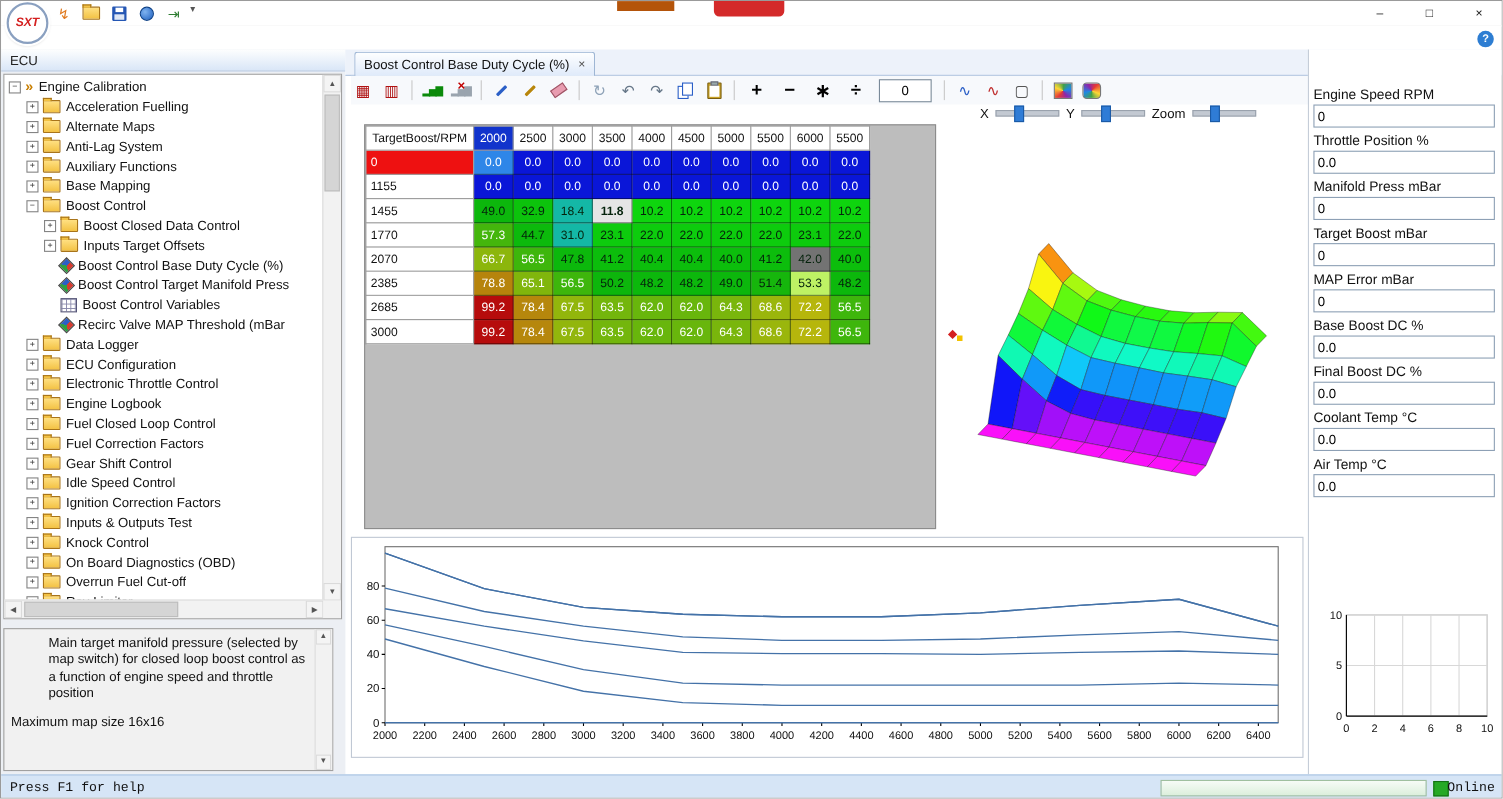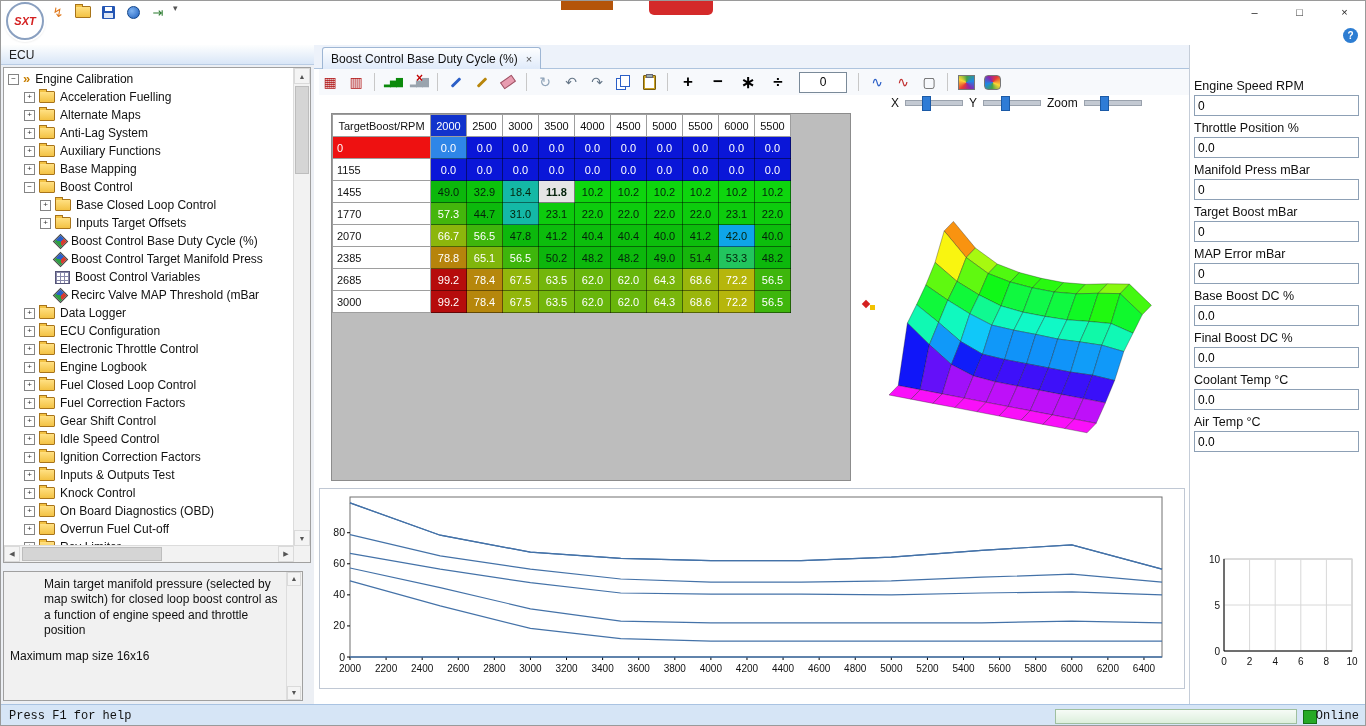--- a/index.html
+++ b/index.html
@@ -188,21 +188,21 @@
             <span class="tlabel">Base Mapping</span>
           </div>
           <div class="trow" title="Boost Control" style="padding-left: 20px;">
             <div class="expander">−</div>
             <div class="t-ico ic-folder"></div>
             <span class="tlabel">Boost Control</span>
           </div>
           <div class="trow" title="Boost Closed Loop Control" style="padding-left: 36px;">
             <div class="expander">+</div>
             <div class="t-ico ic-folder"></div>
-            <span class="tlabel">Base Closed Loop Control</span>
+            <span class="tlabel">Boost Closed Data Control</span>
           </div>
           <div class="trow" title="Boost Target Offsets" style="padding-left: 36px;">
             <div class="expander">+</div>
             <div class="t-ico ic-folder"></div>
             <span class="tlabel">Inputs Target Offsets</span>
           </div>
           <div class="trow" title="Boost Control Base Duty Cycle (%)" style="padding-left: 36px;">
             <div class="exp-spacer"></div>
             <div class="t-ico t-map"></div>
             <span class="tlabel">Boost Control Base Duty Cycle (%)</span>
@@ -483,34 +483,34 @@
           <tr>
             <th class="rowhdr">2070</th>
             <td style="background: rgb(140, 182, 12); color: rgb(255, 255, 255);">66.7</td>
             <td style="background: rgb(62, 182, 12); color: rgb(255, 255, 255);">56.5</td>
             <td style="background: rgb(12, 184, 12); color: rgb(5, 35, 12);">47.8</td>
             <td style="background: rgb(12, 189, 12); color: rgb(5, 35, 12);">41.2</td>
             <td style="background: rgb(12, 190, 12); color: rgb(5, 35, 12);">40.4</td>
             <td style="background: rgb(12, 190, 12); color: rgb(5, 35, 12);">40.4</td>
             <td style="background: rgb(12, 190, 12); color: rgb(5, 35, 12);">40.0</td>
             <td style="background: rgb(12, 189, 12); color: rgb(5, 35, 12);">41.2</td>
-            <td style="background: #0ea5e9; color: rgb(5, 35, 12);">42.0</td>
+            <td style="background: #737373; color: rgb(5, 35, 12);">42.0</td>
             <td style="background: rgb(12, 190, 12); color: rgb(5, 35, 12);">40.0</td>
           </tr>
           <tr>
             <th class="rowhdr">2385</th>
             <td style="background: rgb(182, 132, 12); color: rgb(255, 255, 255);">78.8</td>
             <td style="background: rgb(128, 182, 12); color: rgb(255, 255, 255);">65.1</td>
             <td style="background: rgb(62, 182, 12); color: rgb(255, 255, 255);">56.5</td>
             <td style="background: rgb(13, 182, 12); color: rgb(5, 35, 12);">50.2</td>
             <td style="background: rgb(12, 184, 12); color: rgb(5, 35, 12);">48.2</td>
             <td style="background: rgb(12, 184, 12); color: rgb(5, 35, 12);">48.2</td>
             <td style="background: rgb(12, 183, 12); color: rgb(5, 35, 12);">49.0</td>
             <td style="background: rgb(22, 182, 12); color: rgb(5, 35, 12);">51.4</td>
-            <td style="background: #22c55e; color: rgb(5, 35, 12);">53.3</td>
+            <td style="background: #bef264; color: rgb(5, 35, 12);">53.3</td>
             <td style="background: rgb(12, 184, 12); color: rgb(5, 35, 12);">48.2</td>
           </tr>
           <tr>
             <th class="rowhdr">2685</th>
             <td style="background: rgb(182, 12, 12); color: rgb(255, 255, 255);">99.2</td>
             <td style="background: rgb(182, 135, 12); color: rgb(255, 255, 255);">78.4</td>
             <td style="background: rgb(146, 182, 12); color: rgb(255, 255, 255);">67.5</td>
             <td style="background: rgb(115, 182, 12); color: rgb(255, 255, 255);">63.5</td>
             <td style="background: rgb(104, 182, 12); color: rgb(255, 255, 255);">62.0</td>
             <td style="background: rgb(104, 182, 12); color: rgb(255, 255, 255);">62.0</td>

